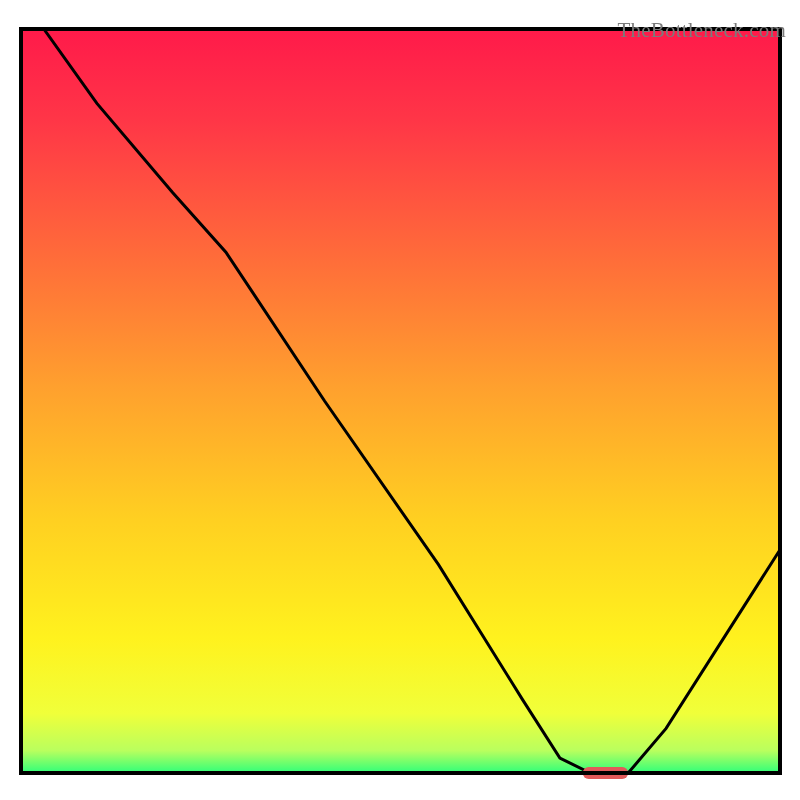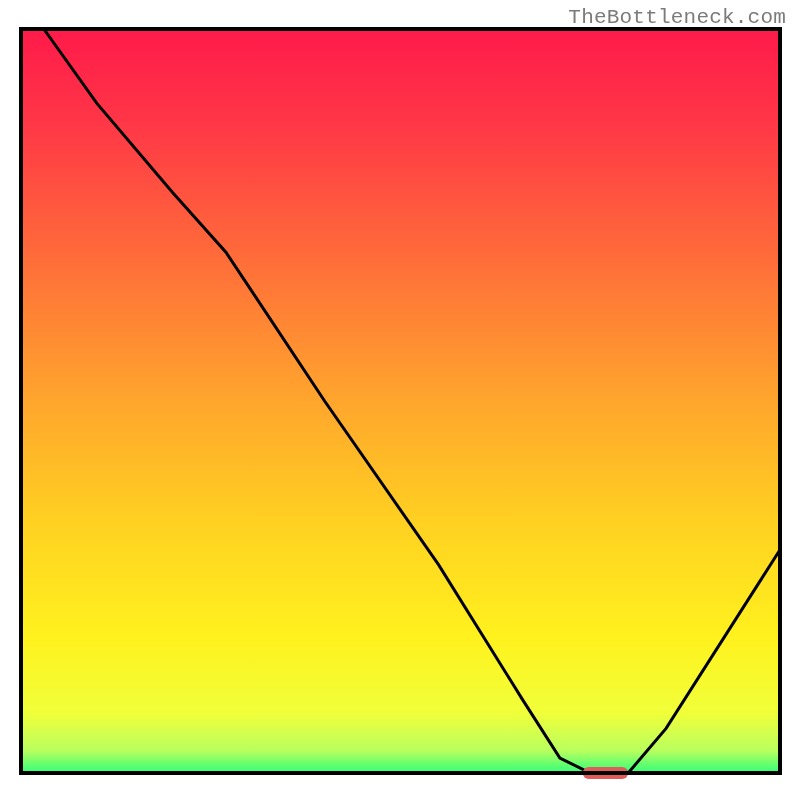--- a/index.html
+++ b/index.html
@@ -11,23 +11,23 @@
     background: #ffffff;
   }
   .wrap {
     position: relative;
     width: 800px;
     height: 800px;
   }
   svg { display: block; }
   .watermark {
     position: absolute;
-    top: 6px;
+    top: 18px;
     right: 14px;
-    font-family: Liberation Mono, monospace;
+    font-family: Liberation Serif, serif;
     font-size: 21px;
     color: #7b7b7b;
     letter-spacing: 0.2px;
   }
 </style>
 </head>
 <body>
 <div class="wrap">
 
 <svg id="chart-svg" width="800" height="800" viewBox="0 0 800 800">

